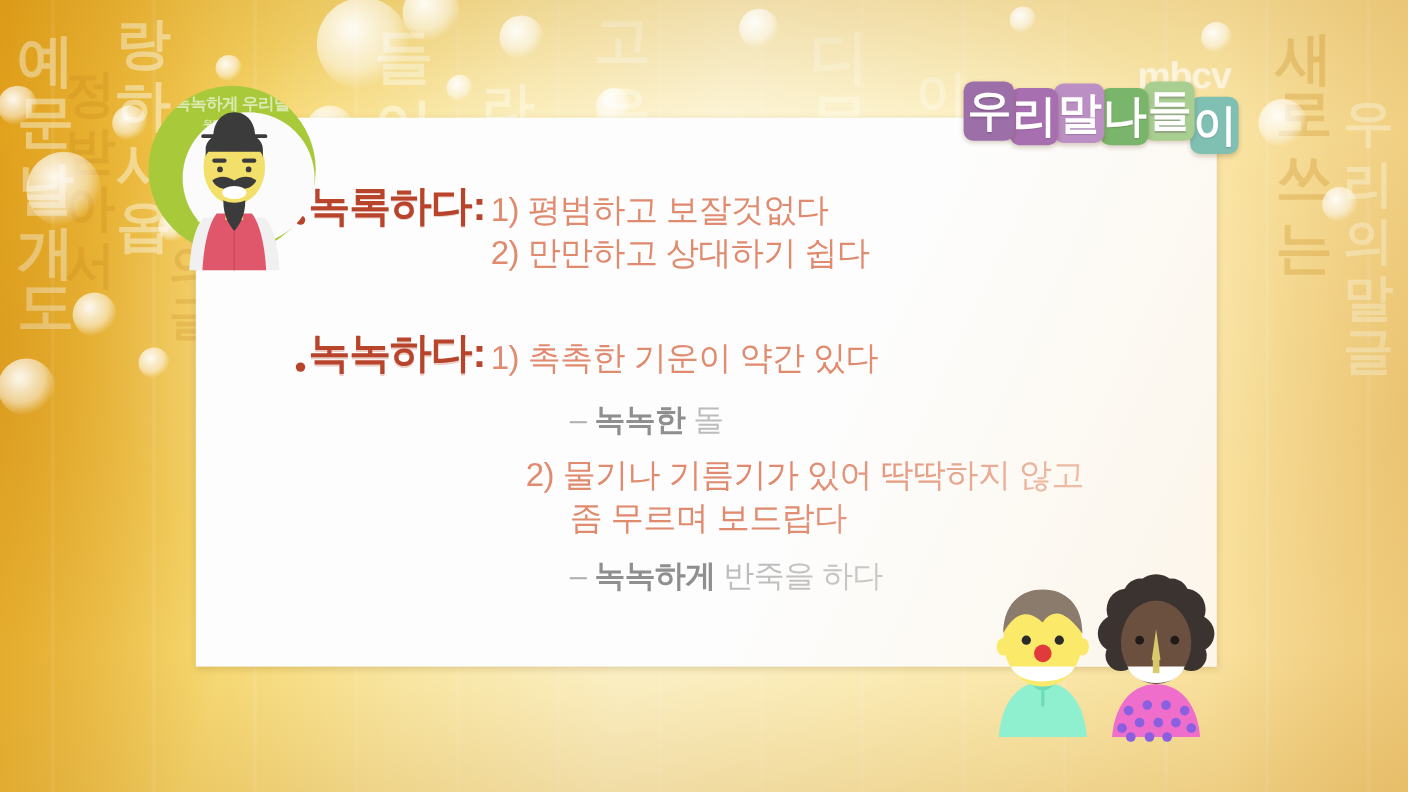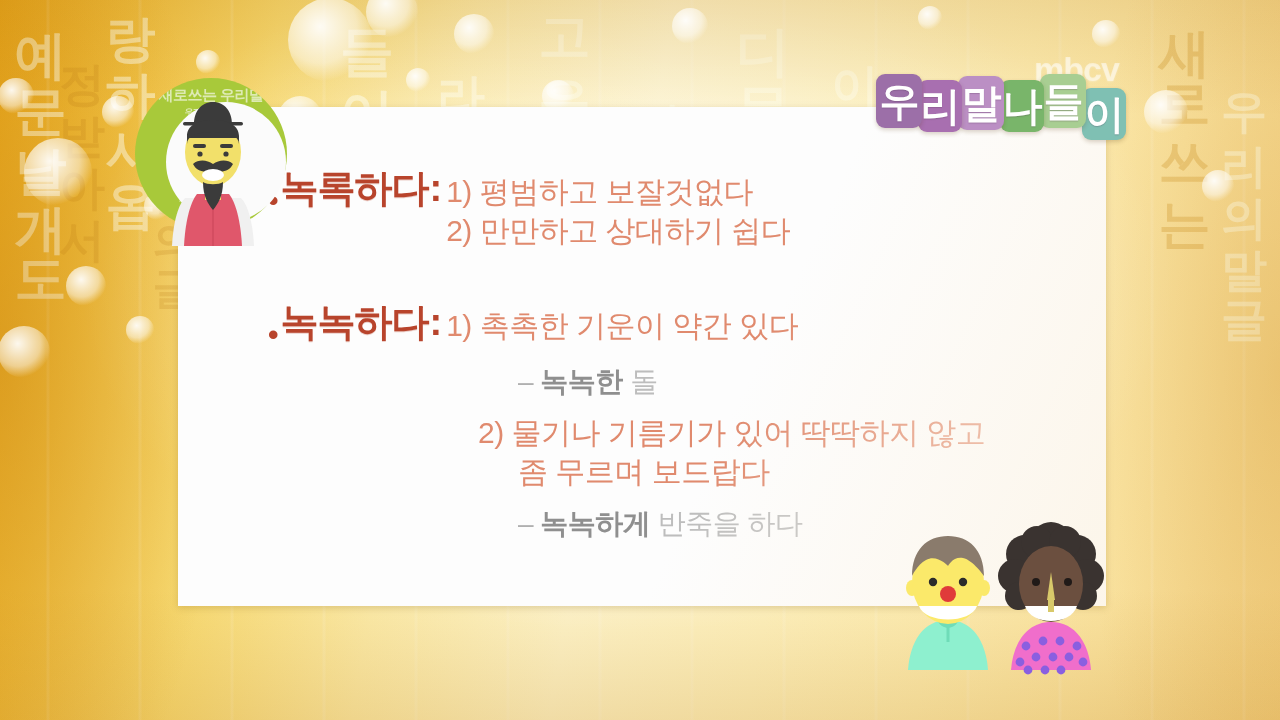--- a/index.html
+++ b/index.html
@@ -247,21 +247,21 @@
       <span class="rest">반죽을 하다</span>
     </div>
 
   </div>
   <div class="sheen"></div>
 </div>
 
 <div id="mascot">
   <div class="ring">
     <div class="ring-txt" id="ring-txt">
-        <div class="big">새로쓰는 우리말</div>
+        <div class="big">녹녹하게 우리말</div>
         <div>우리말  고운말</div>
         <div>섞고  재미있는</div>
         <div class="big">우리말</div>
         <div>아름다운 고운말</div>
         <div>나들이  우리말</div>
         <div>우리말  쉽고</div>
         <div>재미있는  우리  글</div>
       </div>
   </div>
   <div class="white-disc"></div>

